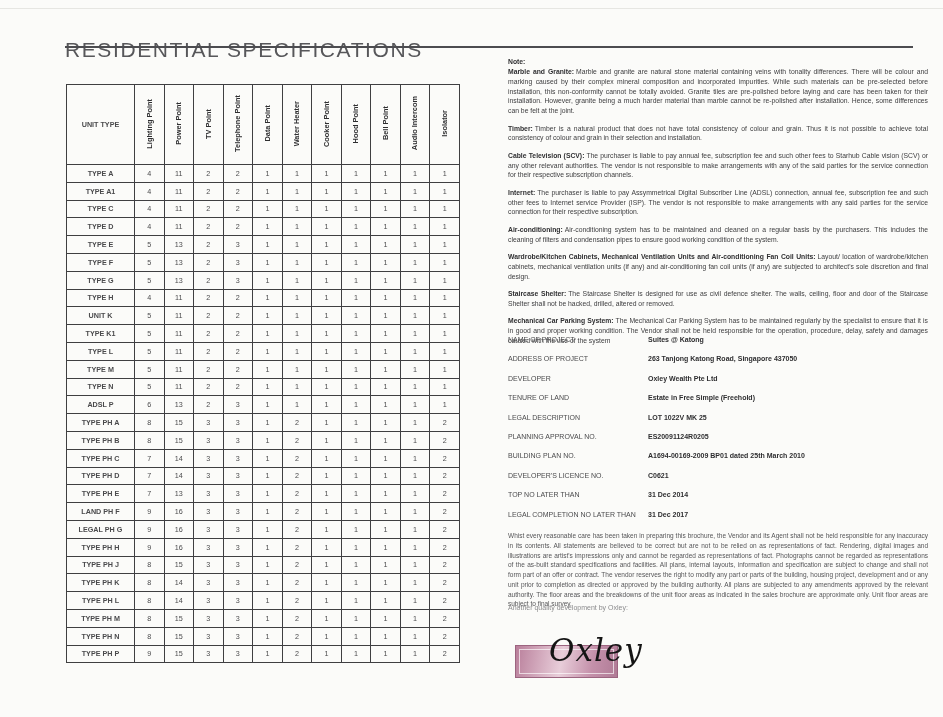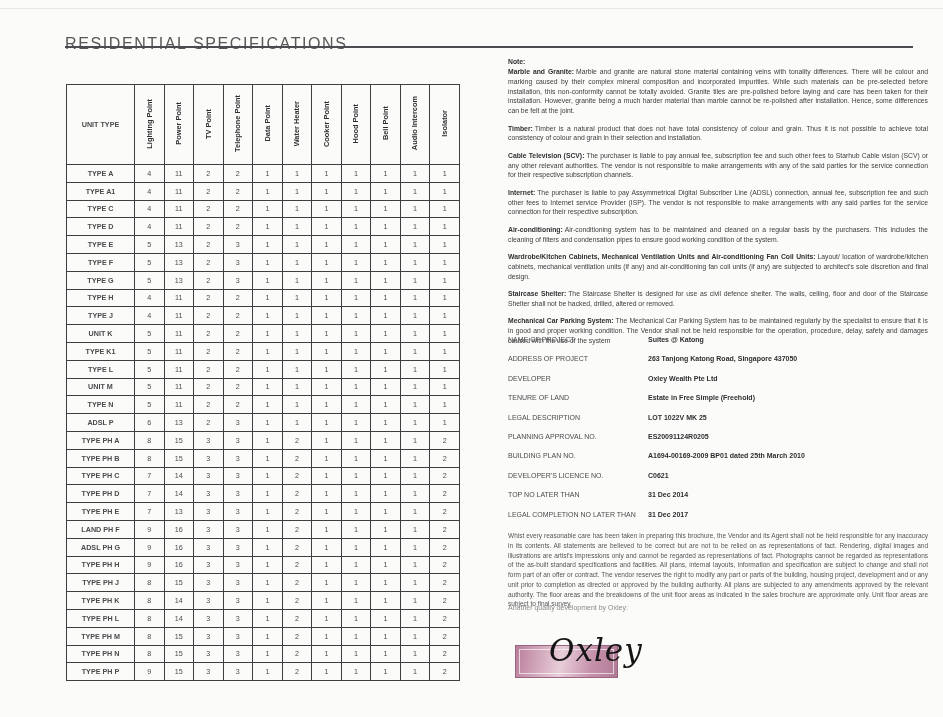--- a/index.html
+++ b/index.html
@@ -7,21 +7,21 @@
     width:943px;height:717px;position:relative;overflow:hidden;
     background:#fbfbf9;
     font-family:"Liberation Sans", sans-serif;
     color:#3c3c3e;
   }
   .page-edge{position:absolute;left:0;top:8px;width:943px;height:1px;background:#e6e6e2;}
 
   
   .title{
     position:absolute;left:65px;top:24px;
-    font-size:16px;letter-spacing:1.6px;color:#57575a;font-weight:400;
+    font-size:21px;letter-spacing:1.6px;color:#57575a;font-weight:400;
   }
   .title-rule{position:absolute;left:65px;top:46px;width:848px;height:2px;background:#4c4c50;}
 
   
   .spec-table-wrap{position:absolute;left:66px;top:68px;margin-top:16px;}
   table.spec{
     border-collapse:collapse;table-layout:fixed;width:394px;
   }
   table.spec th,table.spec td{
     border:1px solid #3f3f41;padding:0;margin:0;
@@ -210,34 +210,20 @@
           <td>2</td>
           <td>1</td>
           <td>1</td>
           <td>1</td>
           <td>1</td>
           <td>1</td>
           <td>1</td>
           <td>1</td>
         </tr>
         <tr>
-          <th class="unit-cell">TYPE J</th>
-          <td>4</td>
-          <td>11</td>
-          <td>2</td>
-          <td>2</td>
-          <td>1</td>
-          <td>1</td>
-          <td>1</td>
-          <td>1</td>
-          <td>1</td>
-          <td>1</td>
-          <td>1</td>
-        </tr>
-        <tr>
           <th class="unit-cell">UNIT K</th>
           <td>5</td>
           <td>11</td>
           <td>2</td>
           <td>2</td>
           <td>1</td>
           <td>1</td>
           <td>1</td>
           <td>1</td>
           <td>1</td>
@@ -266,21 +252,21 @@
           <td>2</td>
           <td>1</td>
           <td>1</td>
           <td>1</td>
           <td>1</td>
           <td>1</td>
           <td>1</td>
           <td>1</td>
         </tr>
         <tr>
-          <th class="unit-cell">UNIT M</th>
+          <th class="unit-cell">TYPE M</th>
           <td>5</td>
           <td>11</td>
           <td>2</td>
           <td>2</td>
           <td>1</td>
           <td>1</td>
           <td>1</td>
           <td>1</td>
           <td>1</td>
           <td>1</td>
@@ -392,21 +378,21 @@
           <td>3</td>
           <td>1</td>
           <td>2</td>
           <td>1</td>
           <td>1</td>
           <td>1</td>
           <td>1</td>
           <td>2</td>
         </tr>
         <tr>
-          <th class="unit-cell">ADSL PH G</th>
+          <th class="unit-cell">LEGAL PH G</th>
           <td>9</td>
           <td>16</td>
           <td>3</td>
           <td>3</td>
           <td>1</td>
           <td>2</td>
           <td>1</td>
           <td>1</td>
           <td>1</td>
           <td>1</td>

